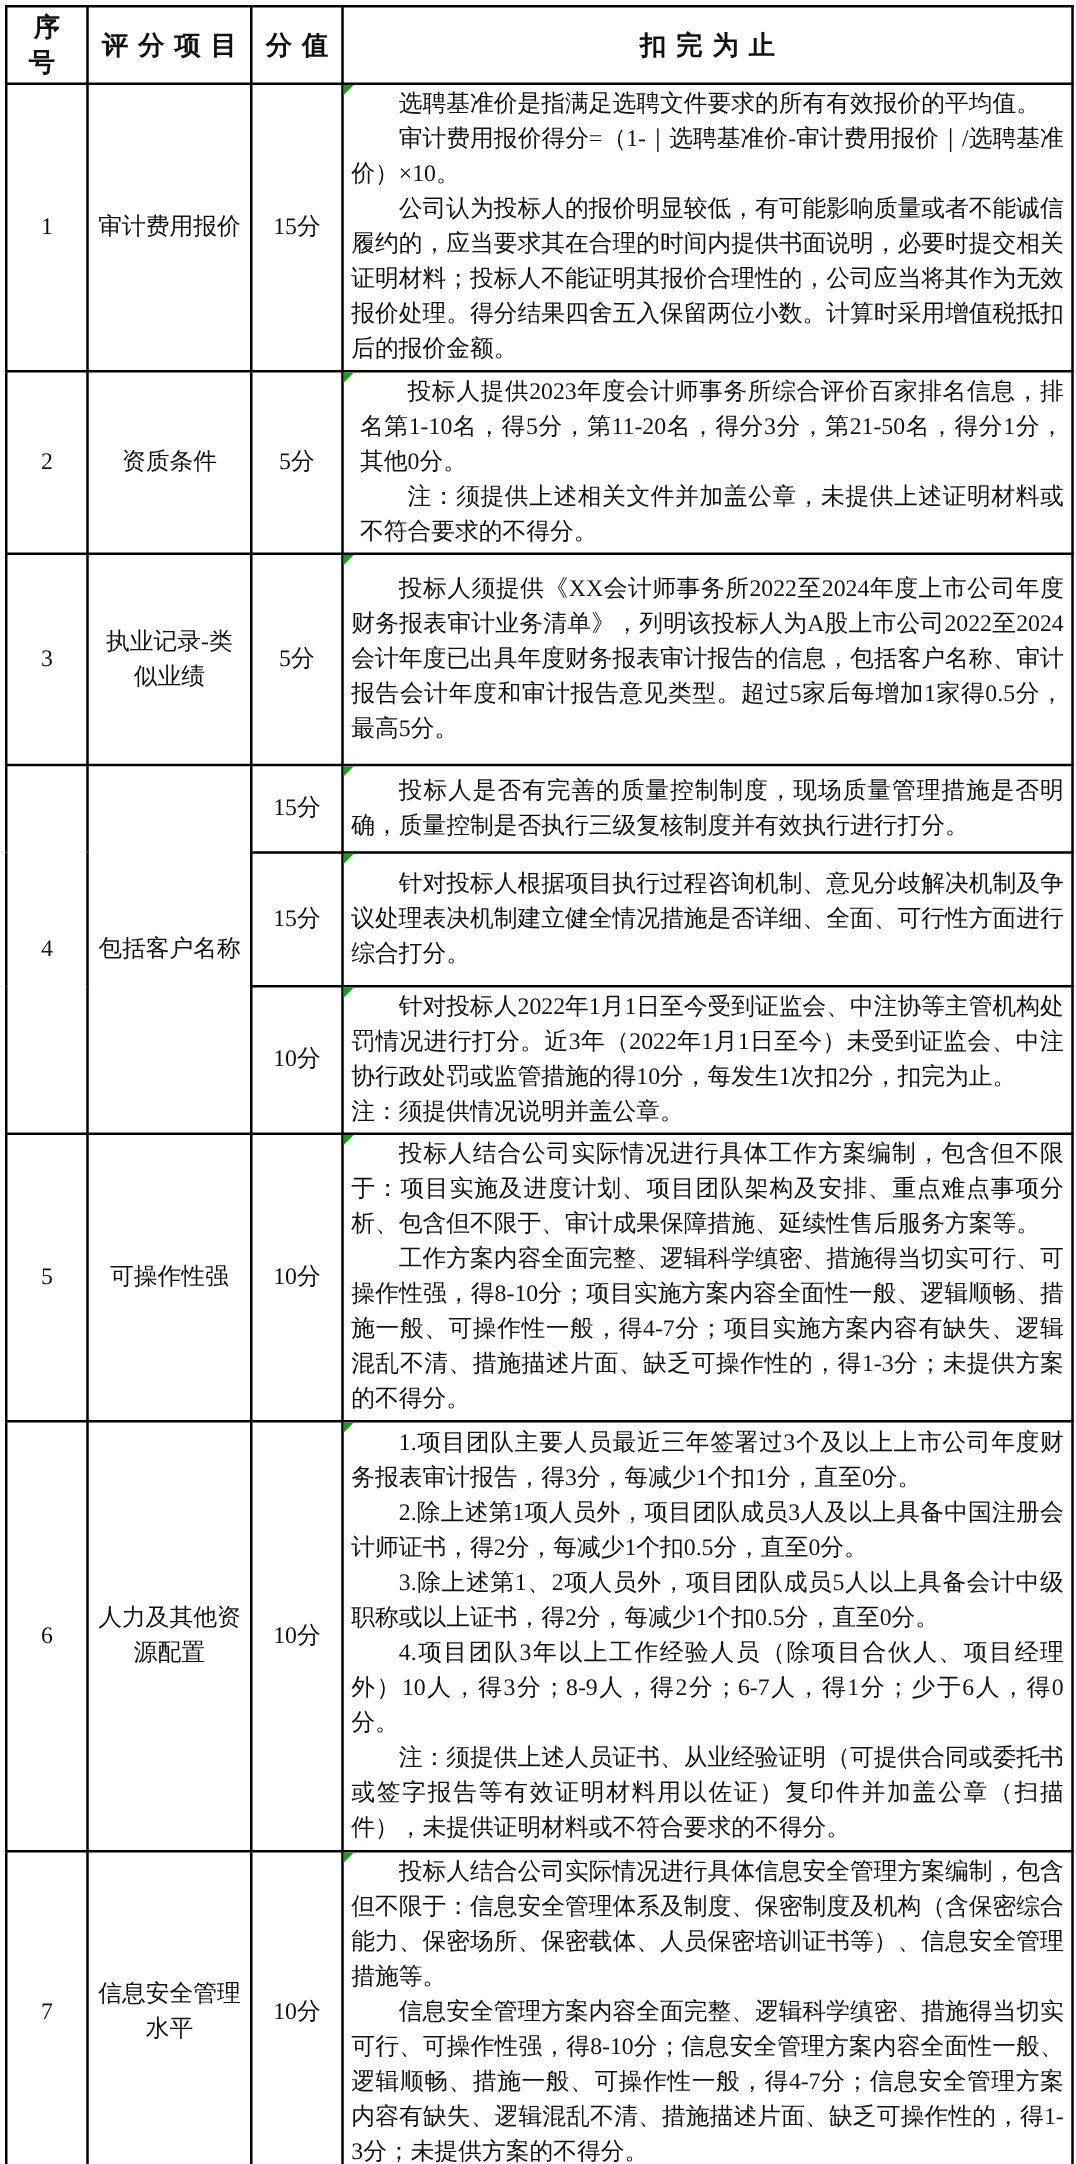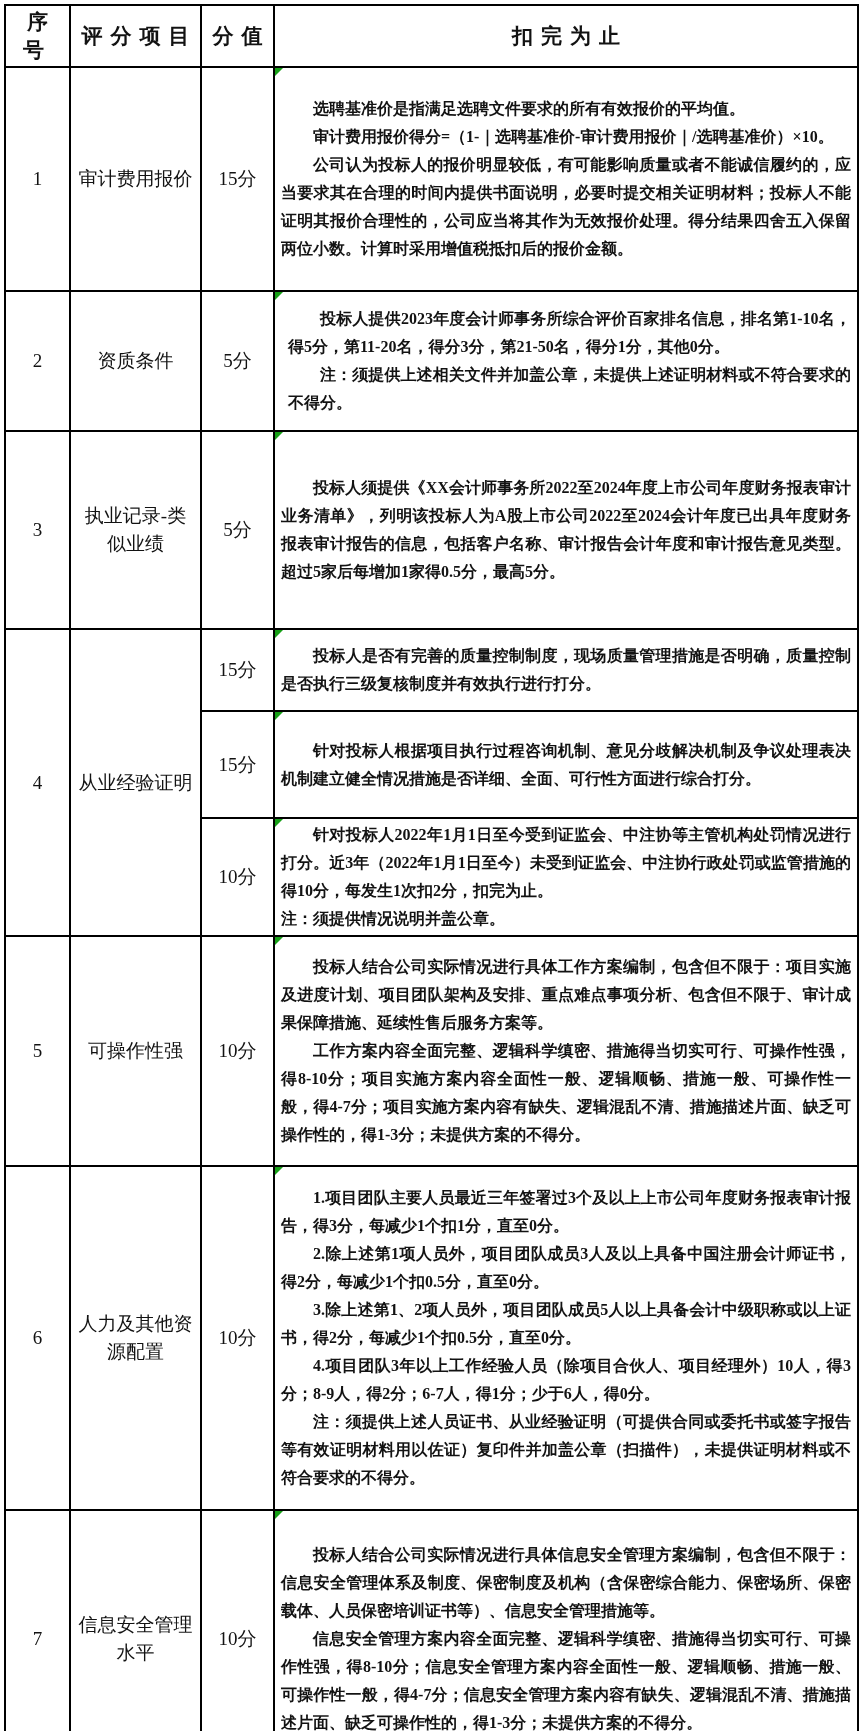--- a/index.html
+++ b/index.html
@@ -35,25 +35,24 @@
     text-indent:8px;
     padding:2px 0;
   }
   .cell-no,.cell-item,.cell-score{
     text-align:center;
     font-size:19px;
     line-height:28px;
   }
   .cell-detail{
     position:relative;
-    font-size:16px;
+    font-size:19px;
     line-height:28px;
     text-align:justify;
     padding:2px 8px 2px 8px;
-    font-weight:bold;
   }
   .cell-detail p{
     margin:0;
   }
   .cell-detail p.indent{
     text-indent:2em;
   }
   .flag{
     position:absolute;
     top:0;
@@ -102,30 +101,30 @@
     <td class="cell-detail" style="height: 140px; padding-left: 13px;">
       <span class="flag"></span>
     <p class="indent">投标人提供2023年度会计师事务所综合评价百家排名信息，排名第1-10名，得5分，第11-20名，得分3分，第21-50名，得分1分，其他0分。</p>
             <p class="indent">注：须提供上述相关文件并加盖公章，未提供上述证明材料或不符合要求的不得分。</p>
           </td>
   </tr>
         <tr>
     <td class="cell-no" rowspan="1">3</td>
           <td class="cell-item" rowspan="1">执业记录-类似业绩</td>
           <td class="cell-score">5分</td>
-    <td class="cell-detail" style="height: 198px;">
+    <td class="cell-detail" style="height: 169px;">
       <span class="flag"></span>
     <p class="indent">投标人须提供《XX会计师事务所2022至2024年度上市公司年度财务报表审计业务清单》，列明该投标人为A股上市公司2022至2024会计年度已出具年度财务报表审计报告的信息，包括客户名称、审计报告会计年度和审计报告意见类型。超过5家后每增加1家得0.5分，最高5分。</p>
           </td>
   </tr>
         <tr>
     <td class="cell-no" rowspan="3">4</td>
-          <td class="cell-item" rowspan="3">从业经验证明</td>
+          <td class="cell-item" rowspan="3">包括客户名称</td>
           <td class="cell-score">15分</td>
-    <td class="cell-detail" style="height: 82px; margin-left: 19px;">
+    <td class="cell-detail" style="height: 70px; margin-left: 19px;">
       <span class="flag"></span>
     <p class="indent">投标人是否有完善的质量控制制度，现场质量管理措施是否明确，质量控制是否执行三级复核制度并有效执行进行打分。</p>
           </td>
   </tr>
         <tr>
     <td class="cell-score">15分</td>
     <td class="cell-detail" style="height: 107px;">
       <span class="flag"></span>
     <p class="indent">针对投标人根据项目执行过程咨询机制、意见分歧解决机制及争议处理表决机制建立健全情况措施是否详细、全面、可行性方面进行综合打分。</p>
           </td>

